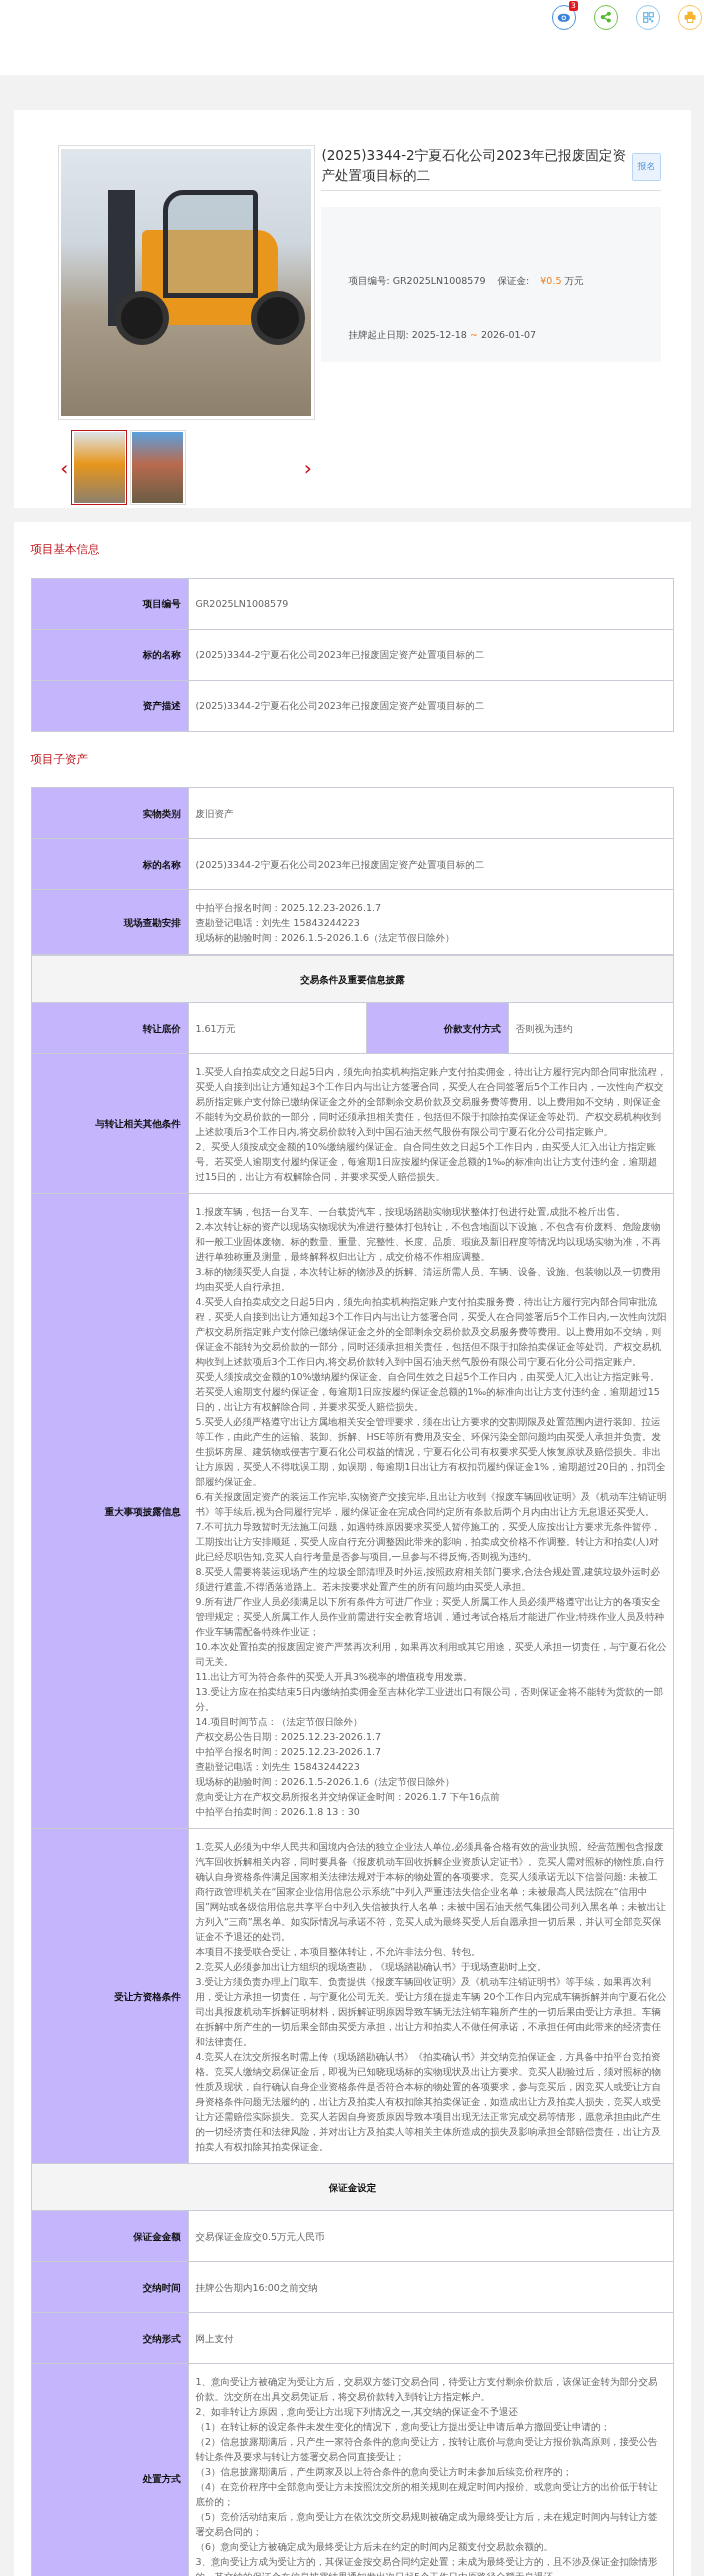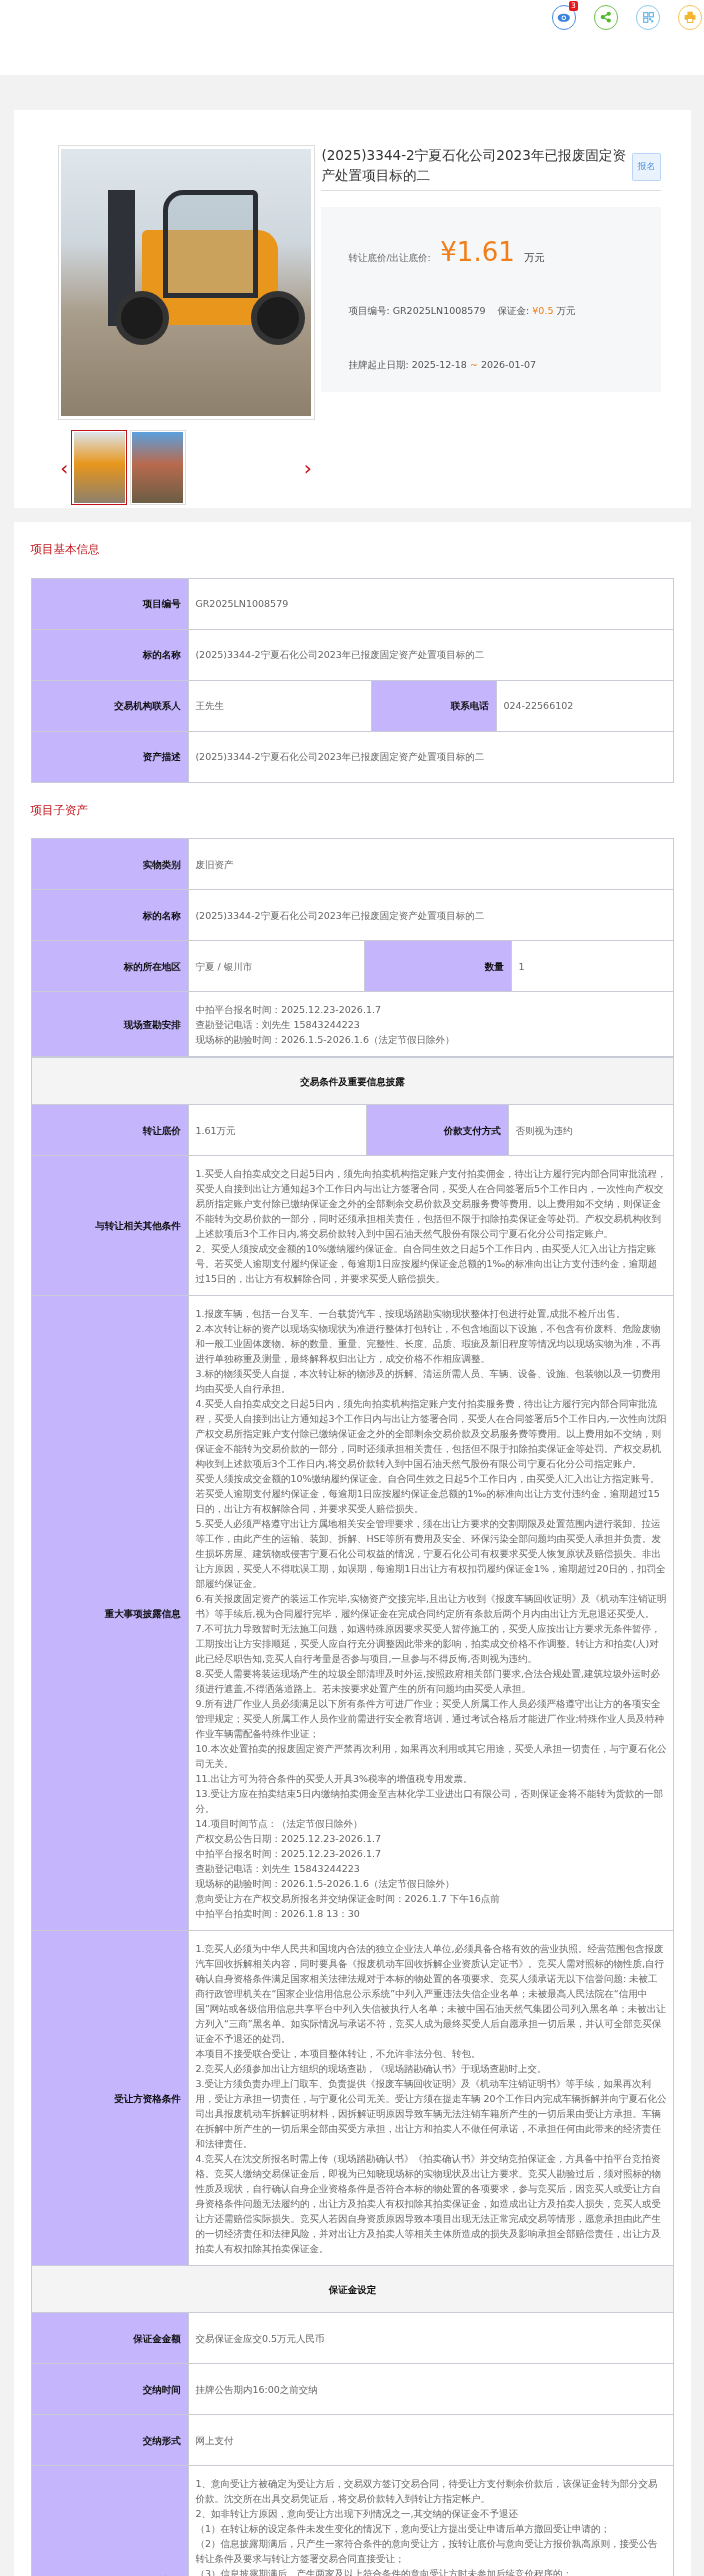--- a/index.html
+++ b/index.html
@@ -33,21 +33,21 @@
   .info { flex: 1; }
   .title-row { display: flex; justify-content: space-between; align-items: flex-start; border-bottom: 0.7px solid #ddd; padding-bottom: 4.1px; }
   .title { font-size: 13.6px; line-height: 20.3px; color: #333; max-width: 318px; }
   .signup { border: 0.7px solid #b8d5f5; background: #eaf3fd; color: #4a8fe0; font-size: 8.8px; width: 38px; height: 28px; display: flex; align-items: center; justify-content: center; border-radius: 1.4px; cursor: pointer; margin-top: 8.1px; }
   .pricebox { background: #f6f7f9; margin-top: 16.3px; padding: 30px 27px 20.3px; }
   .price-line { display: flex; align-items: baseline; gap: 9.5px; }
   .lbl { color: #666; font-size: 9.5px; }
   .bigprice { color: #f07f1a; font-size: 26px; }
   .unit { color: #444; font-size: 10.2px; }
   .line2 { margin-top: 38px; color: #555; font-size: 9.5px; }
-  .line2 .orange { color: #f07f1a; }
+  .line2 .orange { color: #f07f1a; margin-left: 8px; }
   .line3 { margin-top: 41px; color: #555; font-size: 9.5px; }
   .section { padding: 0 17px; }
   .sec-title { color: #c0141b; font-size: 11.5px; padding: 20.3px 0 20.3px; }
   table.kv { width: 100%; border-collapse: collapse; font-size: 9.5px; }
   table.kv td { border: 0.7px solid #c9ccd6; padding: 5.4px 6.8px; line-height: 15px; vertical-align: middle; }
   table.kv td.k { background: #c4b5fd; color: #111; font-weight: bold; text-align: right; width: 157px; }
   table.kv td.v { color: #666; background: #fff; }
   table.kv td.hd { background: #f4f4f4; text-align: center; font-weight: bold; color: #111; height: 47px; }
   table.kv tr.row75 td { height: 51px; }
   .para { white-space: pre-line; line-height: 15px; color: #666; }
@@ -117,25 +117,20 @@
           <div class="spacer"></div>
           <div class="arrow">›</div>
         </div>
       </div>
       <div class="info">
         <div class="title-row">
           <div class="title">(2025)3344-2宁夏石化公司2023年已报废固定资产处置项目标的二</div>
           <div class="signup">报名</div>
         </div>
         <div class="pricebox">
-          <div class="price-line">
-            <span class="lbl">转让底价/出让底价:</span>
-            <span class="bigprice">¥1.61</span>
-            <span class="unit">万元</span>
-          </div>
           <div class="line2">
             <span>项目编号:</span>
             <span>GR2025LN1008579</span>
             &nbsp;&nbsp;
             <span>保证金:</span>
             <span class="orange">¥0.5</span>
             <span>万元</span>
           </div>
           <div class="line3">
             <span>挂牌起止日期:</span>
@@ -156,50 +151,38 @@
         <tbody>
             <tr class="row75">
           <td class="k">项目编号</td>
           <td class="v" colspan="3">GR2025LN1008579</td>
         </tr>
         <tr class="row75">
           <td class="k">标的名称</td>
           <td class="v" colspan="3">(2025)3344-2宁夏石化公司2023年已报废固定资产处置项目标的二</td>
         </tr>
         <tr class="row75">
-          <td class="k">交易机构联系人</td>
-          <td class="v" style="width:183px">王先生</td>
-          <td class="k" style="width:125px">联系电话</td>
-          <td class="v">024-22566102</td>
-        </tr>
-        <tr class="row75">
           <td class="k">资产描述</td>
           <td class="v" colspan="3">(2025)3344-2宁夏石化公司2023年已报废固定资产处置项目标的二</td>
         </tr>
       </tbody>
         </table>
     </div>
 
     <div class="section">
       <div class="sec-title">项目子资产</div>
       <table class="kv">
         <tbody>
             <tr class="row75">
           <td class="k" style="width:147px">实物类别</td>
           <td class="v" colspan="3">废旧资产</td>
         </tr>
         <tr class="row75">
           <td class="k">标的名称</td>
           <td class="v" colspan="3">(2025)3344-2宁夏石化公司2023年已报废固定资产处置项目标的二</td>
-        </tr>
-        <tr class="row75">
-          <td class="k">标的所在地区</td>
-          <td class="v" style="width:176px">宁夏 / 银川市</td>
-          <td class="k" style="width:147px">数量</td>
-          <td class="v">1</td>
         </tr>
         <tr>
           <td class="k">现场查勘安排</td>
           <td class="v long" colspan="3">
                 <div class="para">中拍平台报名时间：2025.12.23-2026.1.7
 查勘登记电话：刘先生 15843244223
 现场标的勘验时间：2026.1.5-2026.1.6（法定节假日除外）</div>
               </td>
         </tr>
       </tbody>

